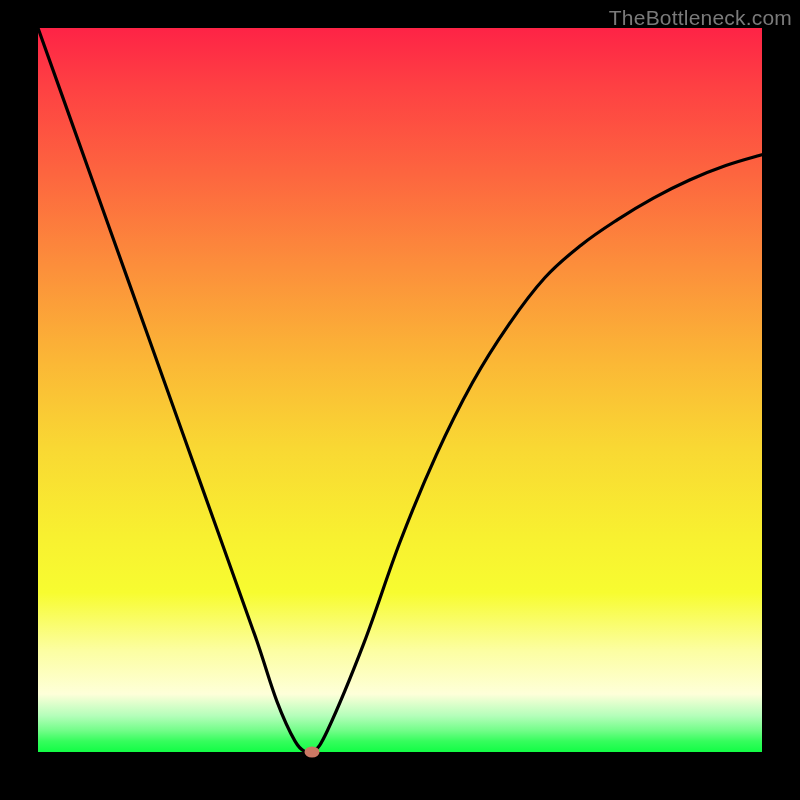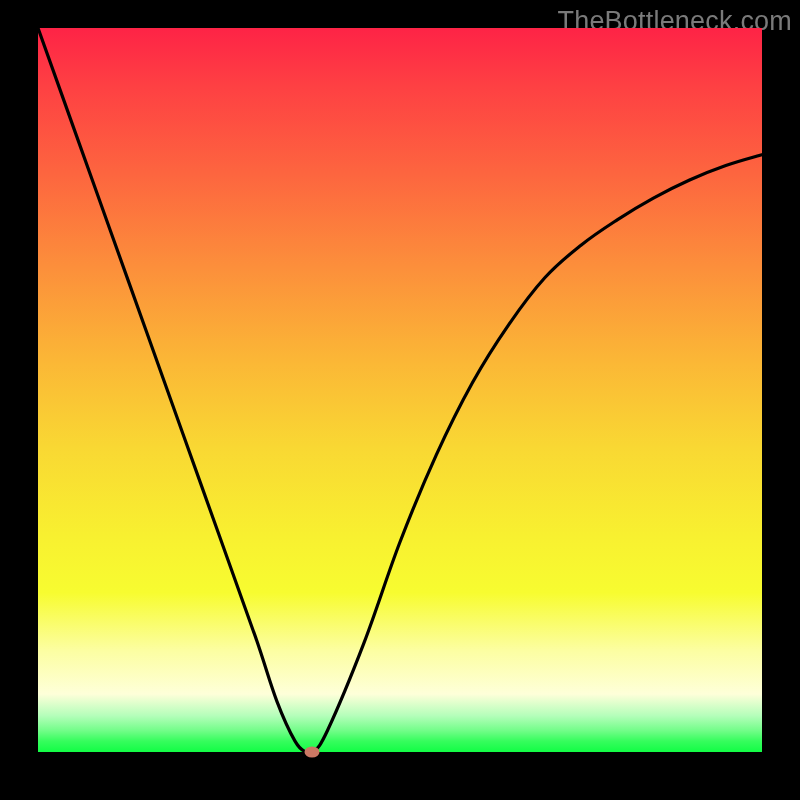--- a/index.html
+++ b/index.html
@@ -40,21 +40,21 @@
       #74fd8a 97%,
       #36fd5d 98.5%,
       #12fd45 100%
     );
   }
   .watermark {
     position: absolute;
     top: 6px;
     right: 8px;
     color: #7a7a7a;
-    font-size: 27px;
+    font-size: 21px;
     font-weight: 500;
     letter-spacing: 0.2px;
     user-select: none;
   }
   svg.curve {
     position: absolute;
     left: 0;
     top: 0;
     width: 724px;
     height: 724px;

